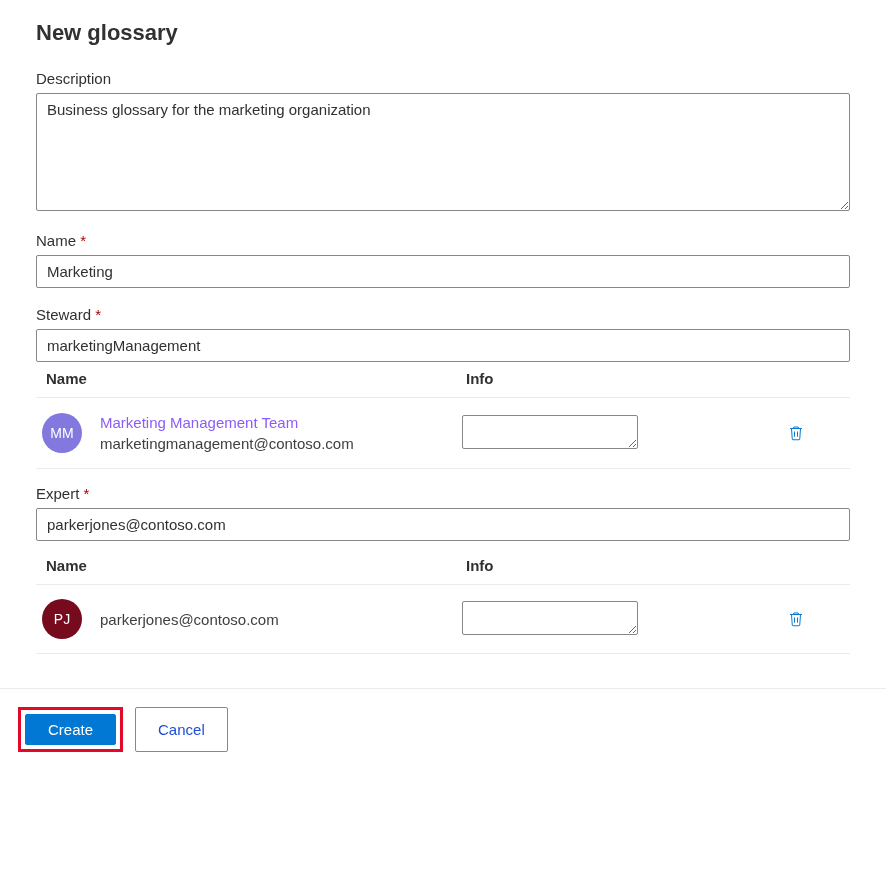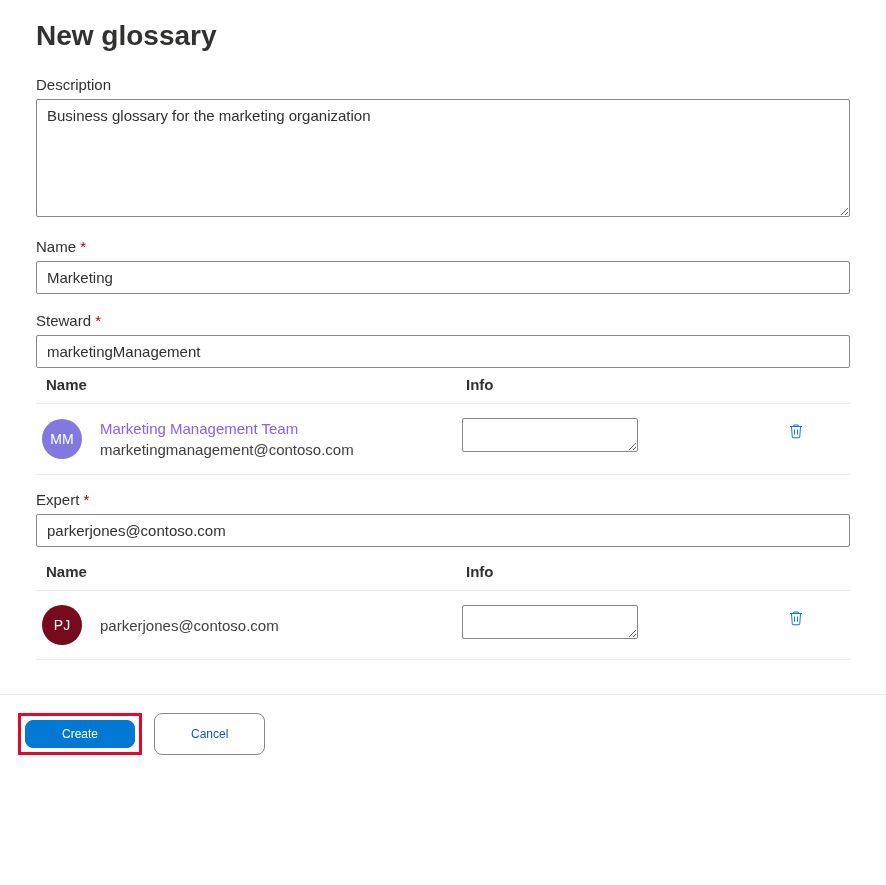--- a/index.html
+++ b/index.html
@@ -9,21 +9,21 @@
     font-family: "Segoe UI", -apple-system, BlinkMacSystemFont, sans-serif;
     font-size: 14px;
     color: #323130;
     background: #fff;
     width: 886px;
   }
   .page {
     padding: 10px 36px 0 36px;
   }
   h1 {
-    font-size: 28px;
+    font-size: 22px;
     font-weight: 600;
     margin: 10px 0 24px 0;
     color: #323130;
   }
   .field {
     margin-bottom: 18px;
   }
   .field-label {
     font-size: 15px;
     color: #323130;
@@ -63,21 +63,21 @@
     padding: 8px 0 10px 10px;
     font-size: 15px;
     font-weight: 600;
     color: #323130;
   }
   .col-name { flex: 0 0 420px; }
   .col-info { flex: 0 0 280px; }
   .col-actions { flex: 1; text-align: center; }
   .detail-row {
     display: flex;
-    align-items: flex-start;
+    align-items: center;
     padding: 14px 0 14px 6px;
     border-top: 1px solid #edebe9;
     border-bottom: 1px solid #edebe9;
   }
   .person {
     display: flex;
     align-items: center;
     flex: 0 0 420px;
   }
   .avatar {
@@ -133,23 +133,23 @@
     stroke-width: 1.3;
   }
   .footer {
     border-top: 1px solid #edebe9;
     margin-top: 34px;
     padding: 18px 18px 18px 18px;
     display: flex;
     gap: 12px;
   }
   .btn {
-    padding: 6px 36px;
-    font-size: 12px;
-    border-radius: 8px;
+    padding: 6px 22px;
+    font-size: 15px;
+    border-radius: 2px;
     cursor: pointer;
     font-family: inherit;
   }
   .btn-primary {
     background: #0078D4;
     color: #fff;
     border: 1px solid #0078D4;
   }
   .btn-secondary {
     background: #fff;

